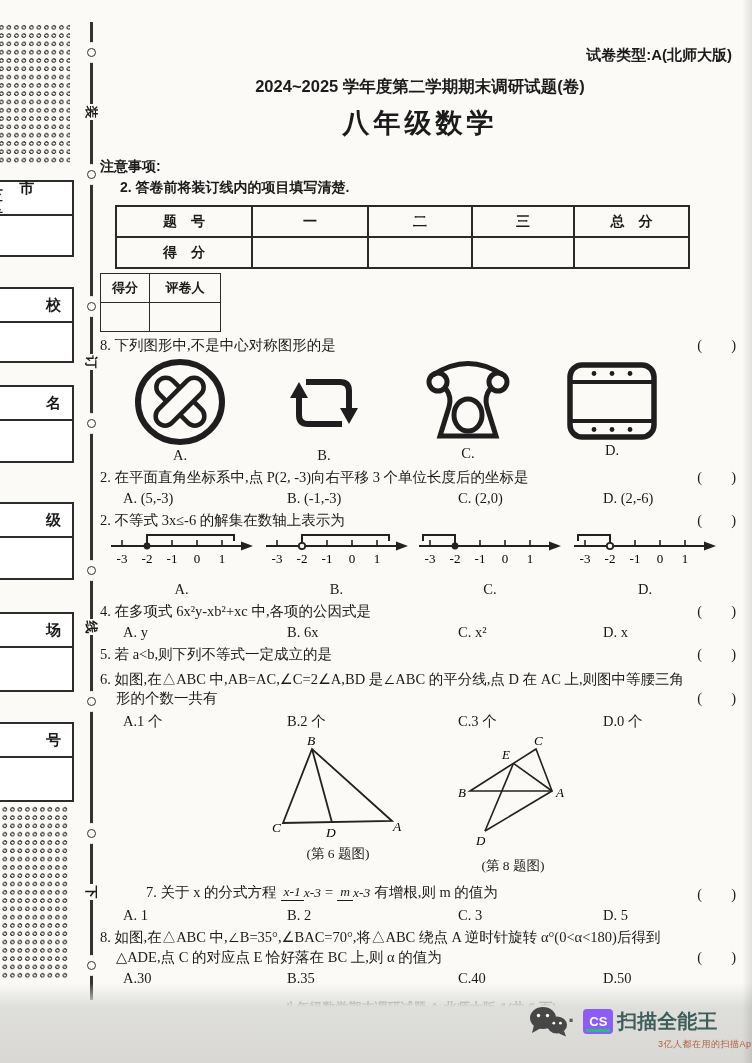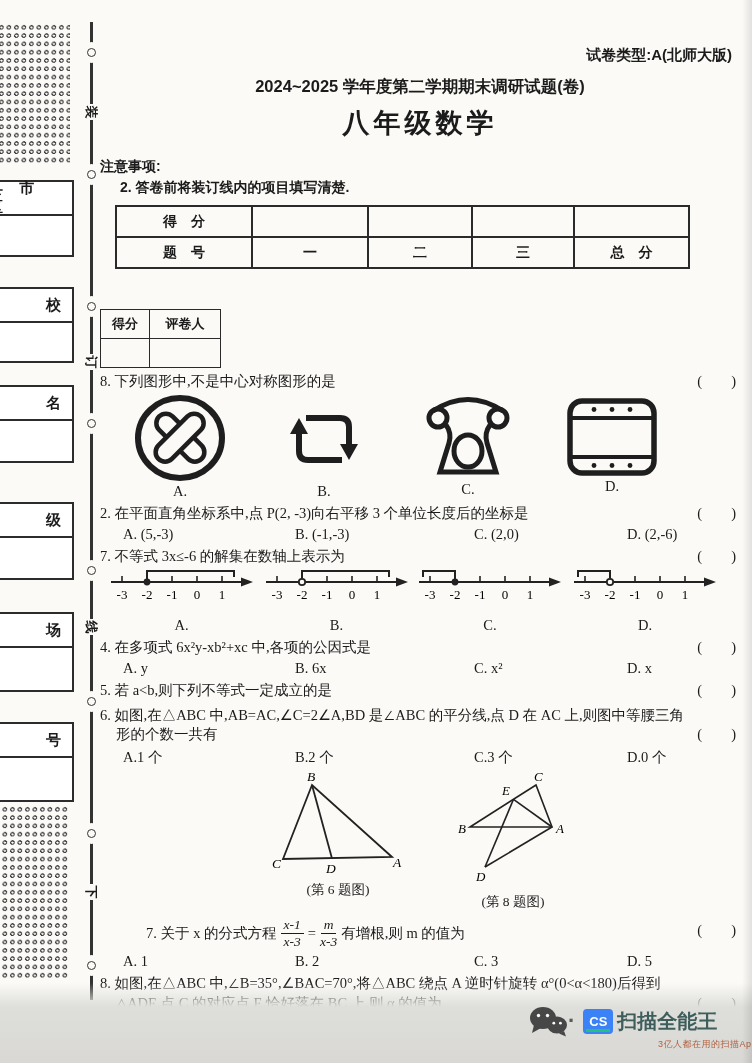--- a/index.html
+++ b/index.html
@@ -28,49 +28,49 @@
   .t1{margin-top:11px;text-align:center;font:700 16.5px "Liberation Sans",sans-serif;}
   .t2{margin-top:7px;text-align:center;font:700 27px "Liberation Sans",sans-serif;letter-spacing:4px;}
   .notice{margin-top:15px;font:700 14px "Liberation Sans",sans-serif;line-height:1.5;}
   .notice .it{padding-left:20px;}
 
   table.score{border-collapse:collapse;margin:7px 0 0 15px;width:575px;
         font:700 14px "Liberation Sans",sans-serif;}
   table.score td{border:2px solid #2a2a2a;height:27px;text-align:center;}
 
   .secrow{display:flex;margin-top:4px;}
-  table.grader{border-collapse:collapse;font:700 13px "Liberation Sans",sans-serif;margin-top:36px;}
+  table.grader{border-collapse:collapse;font:700 13px "Liberation Sans",sans-serif;}
   table.grader td{border:1.8px solid #2a2a2a;text-align:center;height:26px;}
   .sechead{font:700 13px "Liberation Sans",sans-serif;padding:24px 0 0 14px;}
 
   .q{display:flex;justify-content:space-between;margin-top:4px;font:14.5px/1.35 "Liberation Serif",serif;}
   .q .br{white-space:pre;padding-right:4px;}
   .opts{display:grid;grid-template-columns:164px 171px 145px 1fr;padding-left:23px;
-        font:14.5px "Liberation Serif",serif;margin:3px 0 2px;gap:8px;}
+        font:14.5px "Liberation Serif",serif;margin:3px 0 2px;}
   .ico-row{display:grid;grid-template-columns:144px 144px 144px 144px;padding-left:8px;margin-top:2px;}
   .ico-cell{display:flex;flex-direction:column;align-items:center;}
   .ico-cell .lab{font:14.5px "Liberation Serif",serif;margin-top:1px;}
   .nl-row{display:grid;grid-template-columns:155px 155px 152px 158px;padding-left:4px;}
   .nl-cell{text-align:center;font:14.5px "Liberation Serif",serif;}
   .figrow{display:flex;margin-top:2px;}
   .figbox{text-align:center;font:13.5px "Liberation Serif",serif;}
-  .frac{display:inline-flex;flex-direction:column;align-items:center;margin:0 4px;
+  .frac{display:inline-flex;flex-direction:row;align-items:center;margin:0 4px;
         font:italic 13.5px/1.15 "Liberation Serif",serif;text-align:center;}
   .frac .num{border-bottom:1.5px solid #1b1b1b;padding:0 3px 1px;}
   .q7row{display:flex;align-items:center;margin-top:6px;font:14.5px "Liberation Serif",serif;margin-left:46px;}
   .q7row .br{margin-left:auto;align-self:flex-start;padding:4px 4px 0 0;white-space:pre;}
   .footer{margin-top:12px;text-align:center;font:700 13px "Liberation Sans",sans-serif;color:#2a2a2a;}
 
   
   .bstrip{position:absolute;left:0;bottom:0;width:100%;height:80px;
         background:linear-gradient(to bottom,rgba(222,221,218,0) 0,#dededb 30%,#d9d8d5 100%);}
   .wmrow{position:absolute;left:528px;bottom:26px;display:flex;align-items:center;color:#4a4a4a;}
   .wmacct{font:700 24px "Liberation Sans",sans-serif;color:#4f4f4f;margin:0 10px 0 8px;letter-spacing:2px;}
   .wmdot{font:700 22px "Liberation Sans",sans-serif;color:#5a5a5a;margin-right:8px;}
-  .csbadge{position:relative;width:30px;height:25px;background:#3b82f6;border-radius:4px;
+  .csbadge{position:relative;width:30px;height:25px;background:#8b5cf6;border-radius:4px;
         display:flex;align-items:center;justify-content:center;
         font:700 13px "Liberation Sans",sans-serif;color:#fff;}
   .csbadge::after{content:"";position:absolute;left:3px;right:3px;bottom:2px;height:3px;background:#25c07c;}
   .wmbrand{position:relative;margin-left:4px;font:700 20px "Liberation Sans",sans-serif;
         color:#294d4b;opacity:.88;letter-spacing:0px;}
   .wmslogan{position:absolute;left:658px;bottom:12px;font:9px "Liberation Sans",sans-serif;
         color:#b05f3e;letter-spacing:.5px;white-space:nowrap;}
   svg text{font-family:"Liberation Serif",serif;}
 </style>
 </head>
@@ -130,32 +130,32 @@
     <div class="t2">八年级数学</div>
 
     <div class="notice">
       <div>注意事项:</div>
       <div class="it">2. 答卷前将装订线内的项目填写清楚.</div>
     </div>
 
     <table class="score">
       <tbody>
           <tr>
+        <td style="width:132px;">题　号</td>
+        <td style="width:112px;">一</td>
+        <td style="width:100px;">二</td>
+        <td style="width:98px;">三</td>
+        <td>总　分</td>
+      </tr>
+      <tr>
         <td>得　分</td>
         <td></td>
         <td></td>
         <td></td>
         <td></td>
-      </tr>
-      <tr>
-        <td style="width:132px;">题　号</td>
-        <td style="width:112px;">一</td>
-        <td style="width:100px;">二</td>
-        <td style="width:98px;">三</td>
-        <td>总　分</td>
       </tr>
     </tbody>
       </table>
 
     <div class="secrow">
       <table class="grader">
         <tbody>
             <tr>
           <td style="width:46px;">得分</td>
           <td style="width:68px;">评卷人</td>
@@ -221,21 +221,21 @@
       <span class="br">(　　)</span>
     </div>
     <div class="opts">
       <span>A. (5,-3)</span>
       <span>B. (-1,-3)</span>
       <span>C. (2,0)</span>
       <span>D. (2,-6)</span>
     </div>
 
     <div class="q">
-      <span>7. 不等式 3x≤-6 的解集在数轴上表示为</span>
+      <span>2. 不等式 3x≤-6 的解集在数轴上表示为</span>
       <span class="br">(　　)</span>
     </div>
     <div class="nl-row">
 
       <div class="nl-cell">
         <svg width="150" height="46" viewBox="0 0 150 46">
           <line x1="4" y1="15" x2="137" y2="15" stroke="#222" stroke-width="2"></line>
           <polygon points="146,15 134,10.5 134,19.5" fill="#222"></polygon>
           <line x1="15" y1="9" x2="15" y2="16" stroke="#222" stroke-width="1.6"></line>
             <line x1="40" y1="9" x2="40" y2="16" stroke="#222" stroke-width="1.6"></line>

